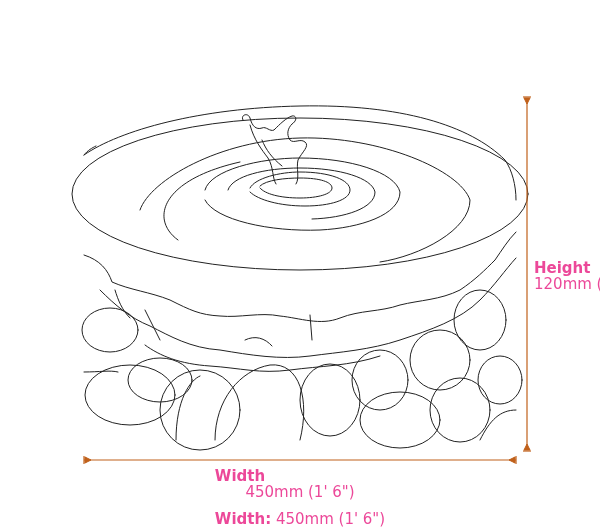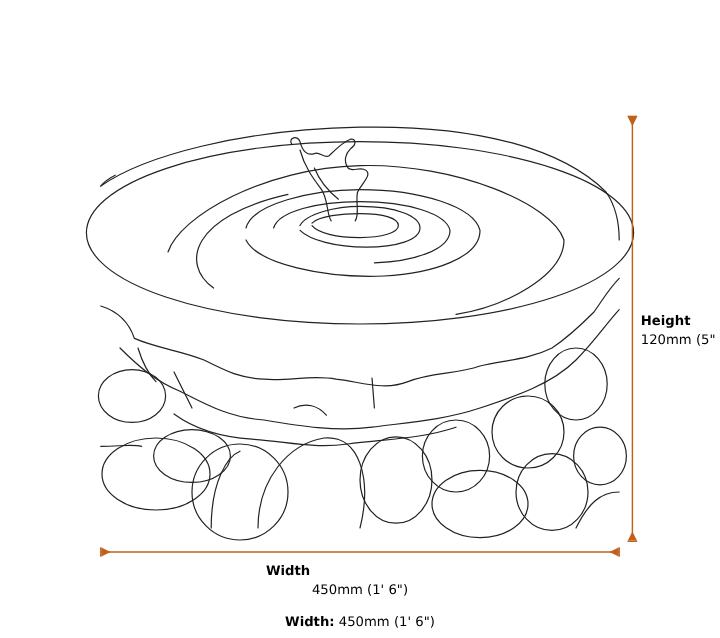--- a/index.html
+++ b/index.html
@@ -1,18 +1,18 @@
 <!DOCTYPE html>
 <html><head>
 <meta charset="utf-8">
 <style>
   html, body { margin:0; padding:0; background:#ffffff; }
   body { width:600px; height:532px; position:relative; overflow:hidden; font-family:"DejaVu Sans", sans-serif; }
   .drawing { position:absolute; left:0; top:0; width:600px; height:532px; }
-  .label { position:absolute; color:#000000; font-size:11px; line-height:16px; white-space:nowrap; }
+  .label { position:absolute; color:#ec4899; font-size:15px; line-height:16px; white-space:nowrap; }
   .label b { font-weight:bold; }
   .height-title { left:534px; top:260px; font-weight:bold; }
   .height-value { left:534px; top:276px; }
   .width-title { left:0; width:480px; top:468px; text-align:center; font-weight:bold; }
   .width-value { left:0; width:600px; top:484px; text-align:center; }
   .depth-line { left:0; width:600px; top:511px; text-align:center; }
 </style>
 </head>
 <body>
 

